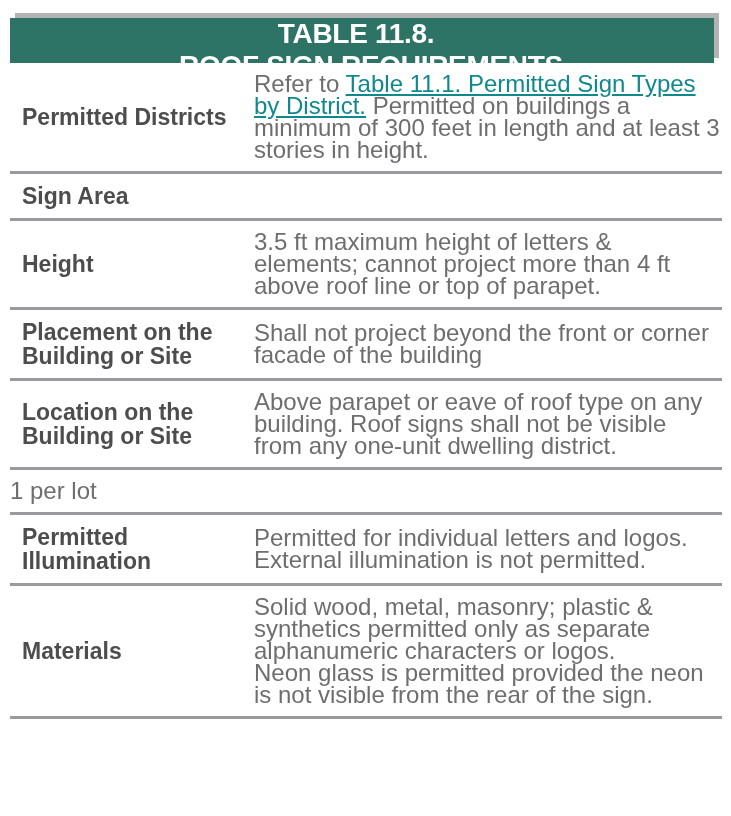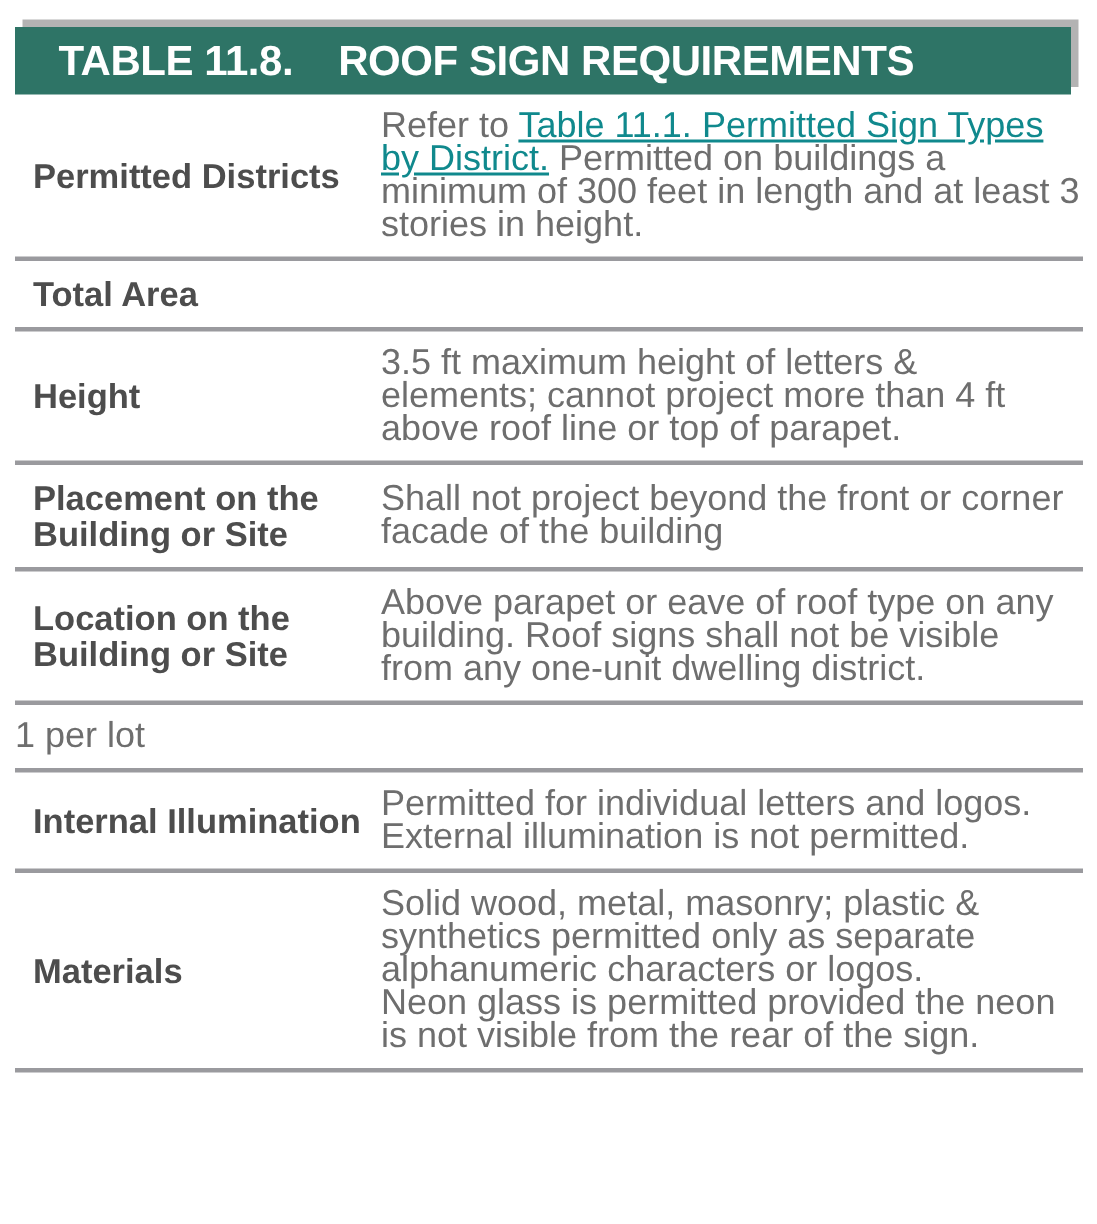--- a/index.html
+++ b/index.html
@@ -13,22 +13,23 @@
     font-family: "Liberation Sans", "DejaVu Sans", sans-serif;
     box-sizing: border-box;
   }
   .header-bar {
     margin: 18px 17px 0 10px;
     height: 45px;
     background: var(--bar, #2e7466);
     box-shadow: 5px -5px 0 0 var(--shadow, #b3b3b3);
     display: flex;
     align-items: center;
-    padding-left: 29px;
+    padding-left: 18px;
     box-sizing: border-box;
+    flex-direction: column;
   }
   .header-bar .hdr-text {
     color: var(--header-text, #ffffff);
     font-weight: bold;
     font-size: 28px;
     letter-spacing: -0.3px;
     white-space: nowrap;
   }
   .header-bar .table-number {
     margin-right: 30px;
@@ -75,39 +76,39 @@
     <span class="hdr-text table-number">TABLE 11.8.</span>
     <span class="hdr-text table-title">ROOF SIGN REQUIREMENTS</span>
   </header>
 
   <div class="rules-table" id="table-body">
       <div class="row">
         <div class="label-cell">Permitted Districts</div>
         <div class="content-cell"><span>Refer to </span><a class="xref" href="#">Table 11.1. Permitted Sign Types by District.</a><span> Permitted on buildings a minimum of 300 feet in length and at least 3 stories in height.</span></div>
       </div>
       <div class="row">
-        <div class="label-cell">Total Area</div>
+        <div class="label-cell">Sign Area</div>
       </div>
       <div class="row">
         <div class="label-cell">Height</div>
         <div class="content-cell"><span>3.5 ft maximum height of letters &amp; elements; cannot project more than 4 ft above roof line or top of parapet.</span></div>
       </div>
       <div class="row">
         <div class="label-cell">Placement on the Building or Site</div>
         <div class="content-cell"><span>Shall not project beyond the front or corner facade of the building</span></div>
       </div>
       <div class="row">
         <div class="label-cell">Location on the Building or Site</div>
         <div class="content-cell"><span>Above parapet or eave of roof type on any building. Roof signs shall not be visible from any one-unit dwelling district.</span></div>
       </div>
       <div class="row">
         <div class="content-cell"><span>1 per lot</span></div>
       </div>
       <div class="row">
-        <div class="label-cell">Internal Illumination</div>
+        <div class="label-cell">Permitted Illumination</div>
         <div class="content-cell"><span>Permitted for individual letters and logos. External illumination is not permitted.</span></div>
       </div>
       <div class="row">
         <div class="label-cell">Materials</div>
         <div class="content-cell"><span>Solid wood, metal, masonry; plastic &amp; synthetics permitted only as separate alphanumeric characters or logos.</span><br><span>Neon glass is permitted provided the neon is not visible from the rear of the sign.</span></div>
       </div>
     </div>
 
 </div>
 

